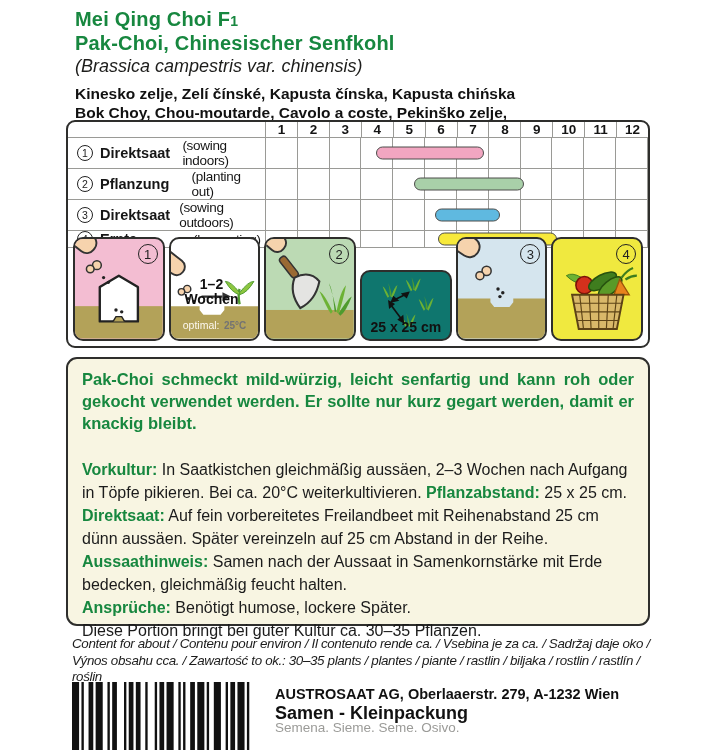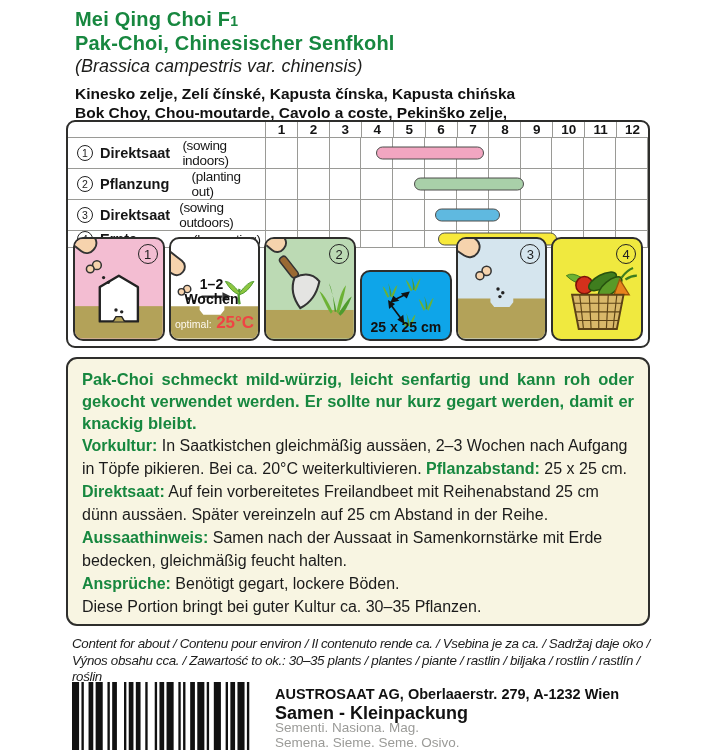--- a/index.html
+++ b/index.html
@@ -36,28 +36,28 @@
   
   .tiles { height:114px; display:flex; gap:4px; padding:5px; }
   .tile { position:relative; flex:1; border:2px solid #2e2e2c; border-radius:10px; overflow:hidden; }
   .tile svg { position:absolute; inset:0; width:100%; height:100%; }
   .tile .circle-num { position:absolute; top:5px; right:5px; width:20px; height:20px; min-width:20px;
                       font-size:13px; border-width:1.6px; background:transparent; z-index:3; }
   .tile-heading { position:absolute; top:3px; left:0; right:6px; text-align:center;
                   font-size:14px; font-weight:bold; color:#111; line-height:15px; z-index:2;margin-top:35px; }
   .tile-soiltext { position:absolute; bottom:6px; left:0; right:0; text-align:center; z-index:2; white-space:nowrap; }
   .tile-soiltext .opt { font-size:10.5px; color:#fdf8ee; }
-  .tile-soiltext .val { font-size:17px; font-weight:bold; color:#ef4444; }
+  .tile-soiltext .val { font-size:10px; font-weight:bold; color:#737373; }
   .tile-caption { position:absolute; bottom:4px; left:0; right:0; text-align:center;
                   font-size:14px; font-weight:bold; color:#111; z-index:2; }
 
   
   .desc-box { position:absolute; left:66px; top:357px; width:584px; height:269px;
               border:2px solid #2e2e2c; border-radius:11px; background:#f8f5e2; padding:9px 14px 8px 14px; }
-  .intro { font-size:16.5px; font-weight:bold; color:#17873f; line-height:22px; text-align:justify; margin-bottom:0; }
+  .intro { font-size:16.5px; font-weight:bold; color:#17873f; line-height:22px; text-align:justify; margin-bottom:24px; }
   .para { font-size:16px; color:#1b1b1b; line-height:23px; }
   .para .lead { font-weight:bold; color:#17873f; }
 
   
   .contents { position:absolute; left:72px; top:636px; width:582px;
               font-size:13.4px; color:#1c1c1c; line-height:16.5px; letter-spacing:-.35px;font-style:italic; }
 
   
   .barcode { position:absolute; left:72px; top:682px; width:182px; height:68px; }
   .company-block { position:absolute; left:275px; top:686px; width:380px; }
@@ -202,21 +202,21 @@
           <g stroke="#4e9b2e" stroke-width="0">
             <path d="M70 76 Q62 58 56 54 Q64 72 68 78 Z" fill="#6cb234"></path>
             <path d="M72 76 Q70 52 66 46 Q72 64 74 76 Z" fill="#4e9b2e"></path>
             <path d="M74 76 Q78 54 84 48 Q80 68 76 78 Z" fill="#6cb234"></path>
             <path d="M76 78 Q86 62 90 60 Q84 76 78 80 Z" fill="#4e9b2e"></path>
           </g>
         </svg>
         <span class="circle-num">2</span>
       </div>
 
-      <div class="tile" style="background: #0ea5e9; margin-top: 33px;">
+      <div class="tile" style="background: #0f766e; margin-top: 33px;">
         <svg viewBox="0 0 92 104">
           <g>
             <path d="M20 38 Q14 24 10 22 Q14 34 18 40 Z" fill="#6cb234"></path>
               <path d="M21 38 Q21 20 17 14 Q24 28 24 38 Z" fill="#4e9b2e"></path>
               <path d="M23 38 Q29 22 33 20 Q29 34 25 40 Z" fill="#6cb234"></path>
             <path d="M56 28 Q50 14 46 12 Q50 24 54 30 Z" fill="#6cb234"></path>
               <path d="M57 28 Q57 10 53 4 Q60 18 60 28 Z" fill="#4e9b2e"></path>
               <path d="M59 28 Q65 12 69 10 Q65 24 61 30 Z" fill="#6cb234"></path>
             <path d="M76 58 Q70 44 66 42 Q70 54 74 60 Z" fill="#6cb234"></path>
               <path d="M77 58 Q77 40 73 34 Q80 48 80 58 Z" fill="#4e9b2e"></path>
@@ -276,21 +276,21 @@
       </div>
 
     </div>
   </div>
 
   <div class="desc-box">
     <div class="intro">Pak-Choi schmeckt mild-würzig, leicht senfartig und kann roh oder gekocht verwendet werden. Er sollte nur kurz gegart werden, damit er knackig bleibt.</div>
     <div class="para"><span class="lead">Vorkultur:</span><span> In Saatkistchen gleichmäßig aussäen, 2–3 Wochen nach Aufgang in Töpfe pikieren. Bei ca. 20°C weiterkultivieren. </span><span class="lead">Pflanzabstand:</span><span> 25 x 25 cm.</span></div>
     <div class="para"><span class="lead">Direktsaat:</span><span> Auf fein vorbereitetes Freilandbeet mit Reihenabstand 25 cm dünn aussäen. Später vereinzeln auf 25 cm Abstand in der Reihe.</span></div>
     <div class="para"><span class="lead">Aussaathinweis:</span><span> Samen nach der Aussaat in Samenkornstärke mit Erde bedecken, gleichmäßig feucht halten.</span></div>
-    <div class="para"><span class="lead">Ansprüche:</span><span> Benötigt gegart, lockere Böden.</span></div>
+    <div class="para"><span class="lead">Ansprüche:</span><span> Benötigt humose, lockere Später.</span></div>
     <div class="para">Diese Portion bringt bei guter Kultur ca. 30–35 Pflanzen.</div>
   </div>
 
   <div class="contents">
     <div>Content for about / Contenu pour environ / Il contenuto rende ca. / Vsebina je za ca. / Sadržaj daje oko /</div>
     <div>Výnos obsahu cca. / Zawartość to ok.: 30–35 plants / plantes / piante / rastlin / biljaka / rostlin / rastlín / roślin</div>
   </div>
 
   <svg class="barcode" viewBox="0 0 182 68" preserveAspectRatio="none">
       <rect x="0" y="0" width="7.090909090909092" height="68" fill="#111"></rect>
@@ -314,17 +314,16 @@
       <rect x="141.81818181818184" y="0" width="7.090909090909092" height="68" fill="#111"></rect>
       <rect x="153.63636363636365" y="0" width="2.3636363636363638" height="68" fill="#111"></rect>
       <rect x="158.3636363636364" y="0" width="4.7272727272727275" height="68" fill="#111"></rect>
       <rect x="165.4545454545455" y="0" width="7.090909090909092" height="68" fill="#111"></rect>
       <rect x="174.90909090909096" y="0" width="2.3636363636363638" height="68" fill="#111"></rect>
     </svg>
 
   <div class="company-block">
     <div class="company">AUSTROSAAT AG, Oberlaaerstr. 279, A-1232 Wien</div>
     <div class="packtype">Samen - Kleinpackung</div>
-    <div class="packlang">Sementi. Nasiona. Mag.</div>
     <div class="packlang">Semena. Sieme. Seme. Osivo.</div>
   </div>
 
 </div>
 
 </body></html>

